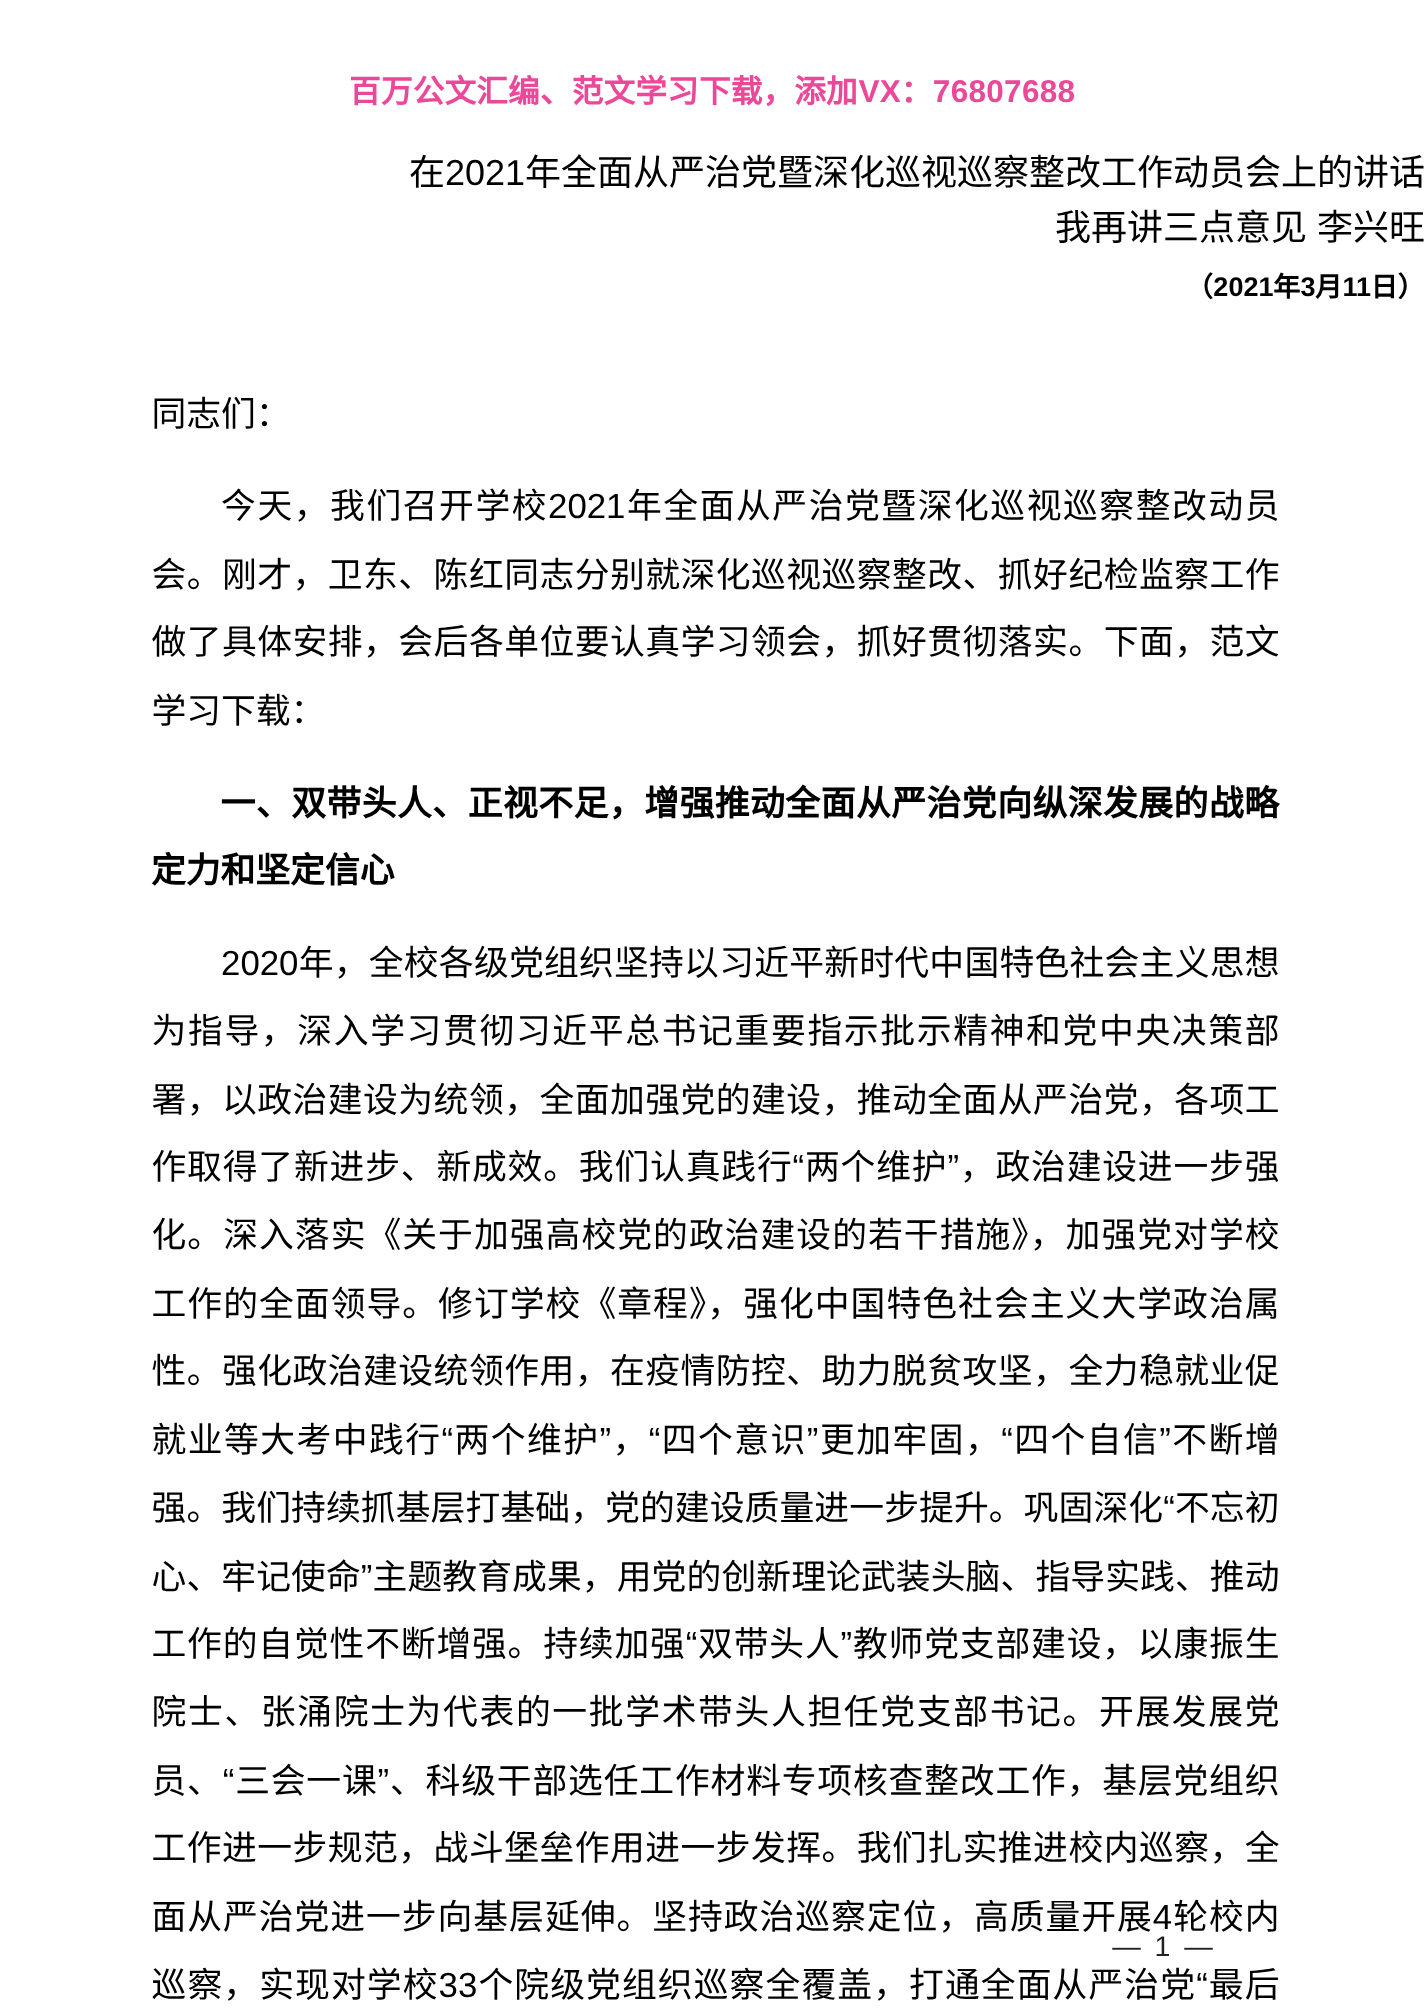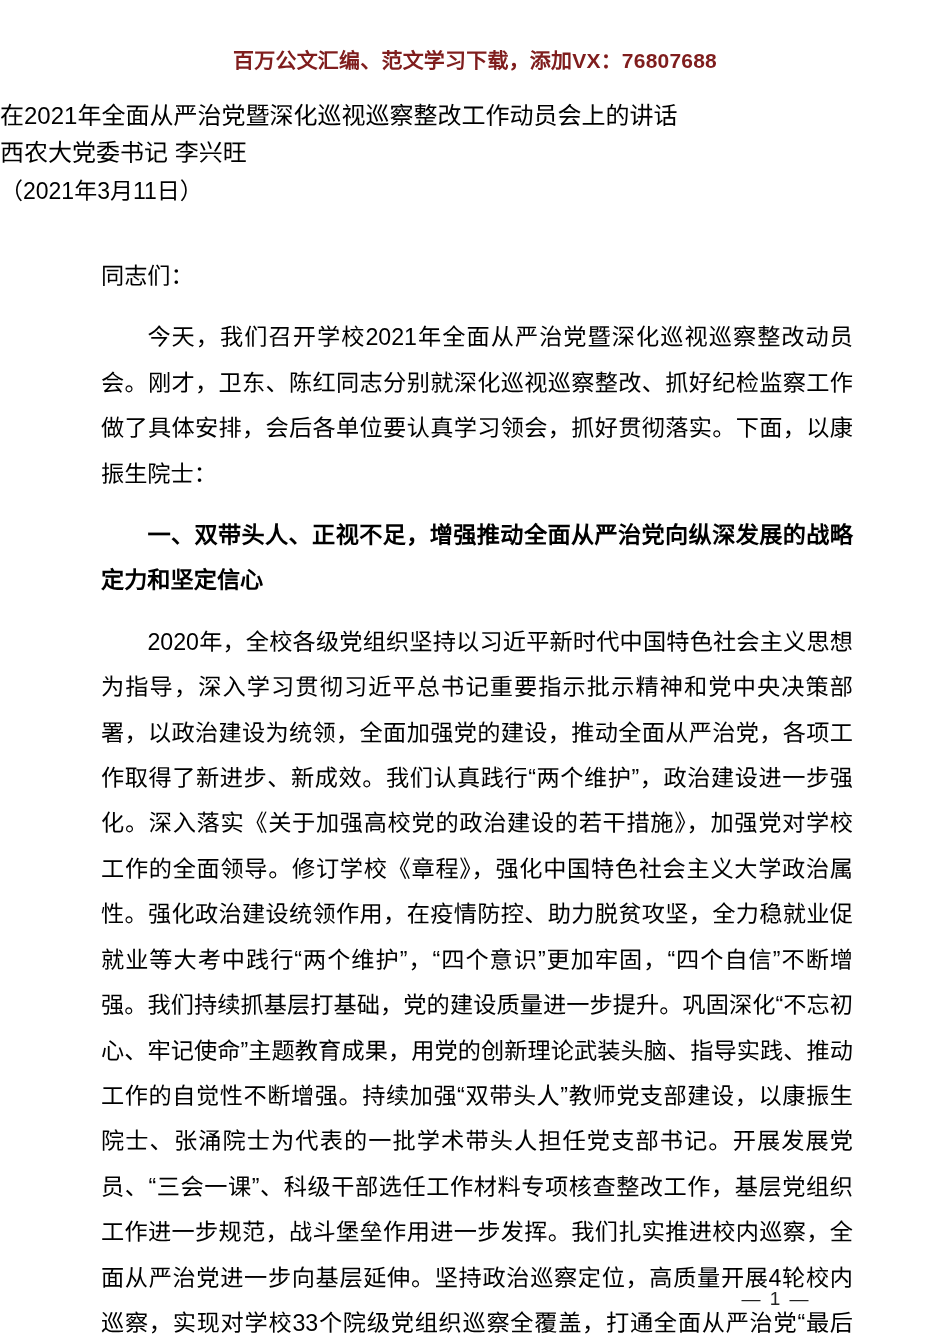--- a/index.html
+++ b/index.html
@@ -25,51 +25,51 @@
     padding: 0;
   }
 
   
   .promo-banner {
     position: absolute;
     top: 44px;
     left: 0;
     width: 950px;
     text-align: center;
-    color: #7f1d1d;
+    color: #ec4899;
     font-size: 21px;
     font-weight: bold;
     letter-spacing: 0.2px;
     white-space: nowrap;
   }
 
   
   .title-block {
     position: absolute;
     top: 98px;
     left: 0;
     width: 950px;
-    text-align: left;
+    text-align: right;
   }
   .doc-title {
     font-size: 24px;
     font-weight: 400;
     line-height: 36px;
     letter-spacing: 0px;
     white-space: nowrap;
   }
   .doc-subtitle {
     font-size: 24px;
     font-weight: 400;
     line-height: 38px;
     white-space: nowrap;
   }
   .doc-date {
-    font-size: 23px;
-    font-weight: 400;
+    font-size: 18px;
+    font-weight: 700;
     line-height: 38px;
     white-space: nowrap;
   }
 
   
   .body-block {
     position: absolute;
     top: 238px;
     left: 85px;
     width: 784px;
@@ -113,28 +113,28 @@
 </style>
 </head>
 <body>
 
 <div class="page">
 
   <div class="promo-banner">百万公文汇编、范文学习下载，添加VX：76807688</div>
 
   <div class="title-block">
     <div class="doc-title">在2021年全面从严治党暨深化巡视巡察整改工作动员会上的讲话</div>
-    <div class="doc-subtitle">西农大党委书记 李兴旺</div>
+    <div class="doc-subtitle">我再讲三点意见 李兴旺</div>
     <div class="doc-date">（2021年3月11日）</div>
   </div>
 
   <div class="body-block">
     <p class="para">同志们：</p>
 
-    <p class="para indent">今天，我们召开学校2021年全面从严治党暨深化巡视巡察整改动员会。刚才，卫东、陈红同志分别就深化巡视巡察整改、抓好纪检监察工作做了具体安排，会后各单位要认真学习领会，抓好贯彻落实。下面，以康振生院士：</p>
+    <p class="para indent">今天，我们召开学校2021年全面从严治党暨深化巡视巡察整改动员会。刚才，卫东、陈红同志分别就深化巡视巡察整改、抓好纪检监察工作做了具体安排，会后各单位要认真学习领会，抓好贯彻落实。下面，范文学习下载：</p>
 
     <p class="para heading">一、双带头人、正视不足，增强推动全面从严治党向纵深发展的战略定力和坚定信心</p>
 
     <p class="para indent">2020年，全校各级党组织坚持以习近平新时代中国特色社会主义思想为指导，深入学习贯彻习近平总书记重要指示批示精神和党中央决策部署，以政治建设为统领，全面加强党的建设，推动全面从严治党，各项工作取得了新进步、新成效。我们认真践行“两个维护”，政治建设进一步强化。深入落实《关于加强高校党的政治建设的若干措施》，加强党对学校工作的全面领导。修订学校《章程》，强化中国特色社会主义大学政治属性。强化政治建设统领作用，在疫情防控、助力脱贫攻坚，全力稳就业促就业等大考中践行“两个维护”，“四个意识”更加牢固，“四个自信”不断增强。我们持续抓基层打基础，党的建设质量进一步提升。巩固深化“不忘初心、牢记使命”主题教育成果，用党的创新理论武装头脑、指导实践、推动工作的自觉性不断增强。持续加强“双带头人”教师党支部建设，以康振生院士、张涌院士为代表的一批学术带头人担任党支部书记。开展发展党员、“三会一课”、科级干部选任工作材料专项核查整改工作，基层党组织工作进一步规范，战斗堡垒作用进一步发挥。我们扎实推进校内巡察，全面从严治党进一步向基层延伸。坚持政治巡察定位，高质量开展4轮校内巡察，实现对学校33个院级党组织巡察全覆盖，打通全面从严治党“最后一公里”。我们稳步推进治理体系与治理能力建设，党对学校工作的全面领导进一步加强。坚持党委领导下的校长负责制，完善党委、行政重要议事规则，全面提升议事质量和决策效率。优化管理机构设置，开展制度清理规范，努力构建符合学校发展需要的组织架构和制度体系。</p>
 
   </div>
 
   <div class="footer">
     <span class="footer-inner">— 1 —</span>
   </div>

